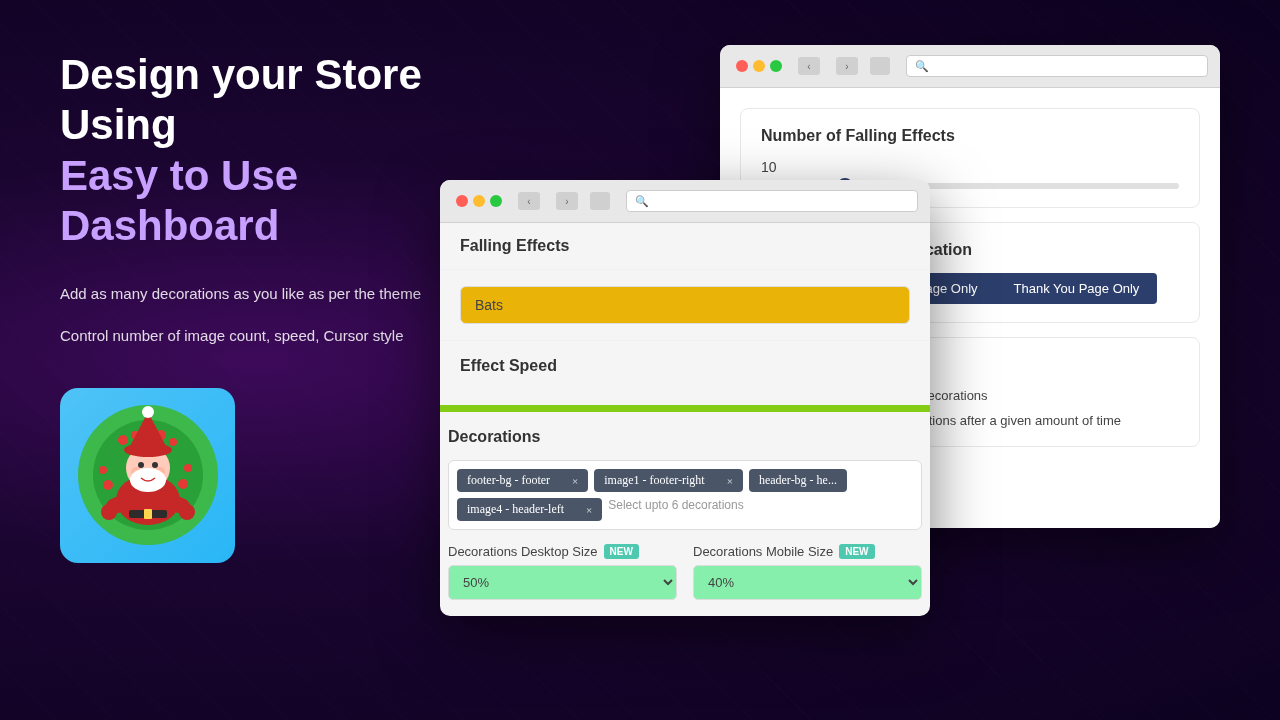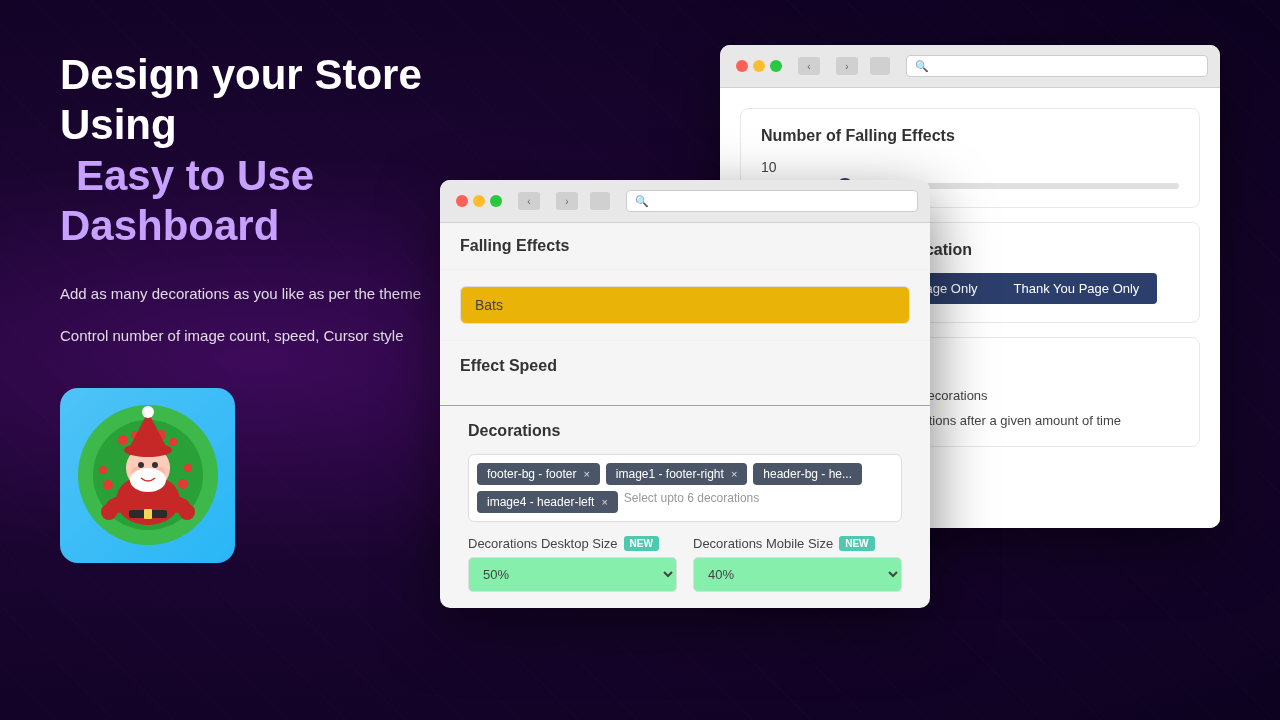--- a/index.html
+++ b/index.html
@@ -54,21 +54,20 @@
     .main-title {
       font-size: 42px;
       font-weight: 700;
       color: #ffffff;
       line-height: 1.2;
       margin-bottom: 30px;
     }
 
     .main-title .highlight {
       color: #c8a0ff;
-      margin-left: 16px;
     }
 
     .description {
       color: rgba(255,255,255,0.85);
       font-size: 15px;
       line-height: 1.6;
       margin-bottom: 18px;
     }
 
     .santa-image {
@@ -361,22 +360,22 @@
       border: none;
       cursor: pointer;
       background: #2c3e6b;
       color: #fff;
     }
 
     .speed-btn:first-child { border-radius: 6px 0 0 6px; }
     .speed-btn:last-child { border-radius: 0 6px 6px 0; }
 
     .decorations-section {
-      padding: 16px 28px;
-      border-top: 1px solid #84cc16;
+      padding: 16px 8px;
+      border-top: 7px solid #84cc16;
     }
 
     .decorations-title {
       font-size: 16px;
       font-weight: 600;
       color: #333;
       margin-bottom: 14px;
     }
 
     .tags-container {
@@ -386,26 +385,27 @@
       border: 1px solid #ddd;
       border-radius: 6px;
       padding: 8px;
       background: #fff;
       margin-bottom: 14px;
     }
 
     .tag {
       display: flex;
       align-items: center;
-      gap: 7px;
+      gap: 22px;
       background: #4a5568;
       color: #fff;
       padding: 4px 10px;
       border-radius: 4px;
       font-size: 12px;
+      font-family: Liberation Serif, serif;
     }
 
     .tag-x {
       cursor: pointer;
       font-size: 11px;
       opacity: 0.8;
     }
 
     .tag-placeholder {
       font-size: 12px;

